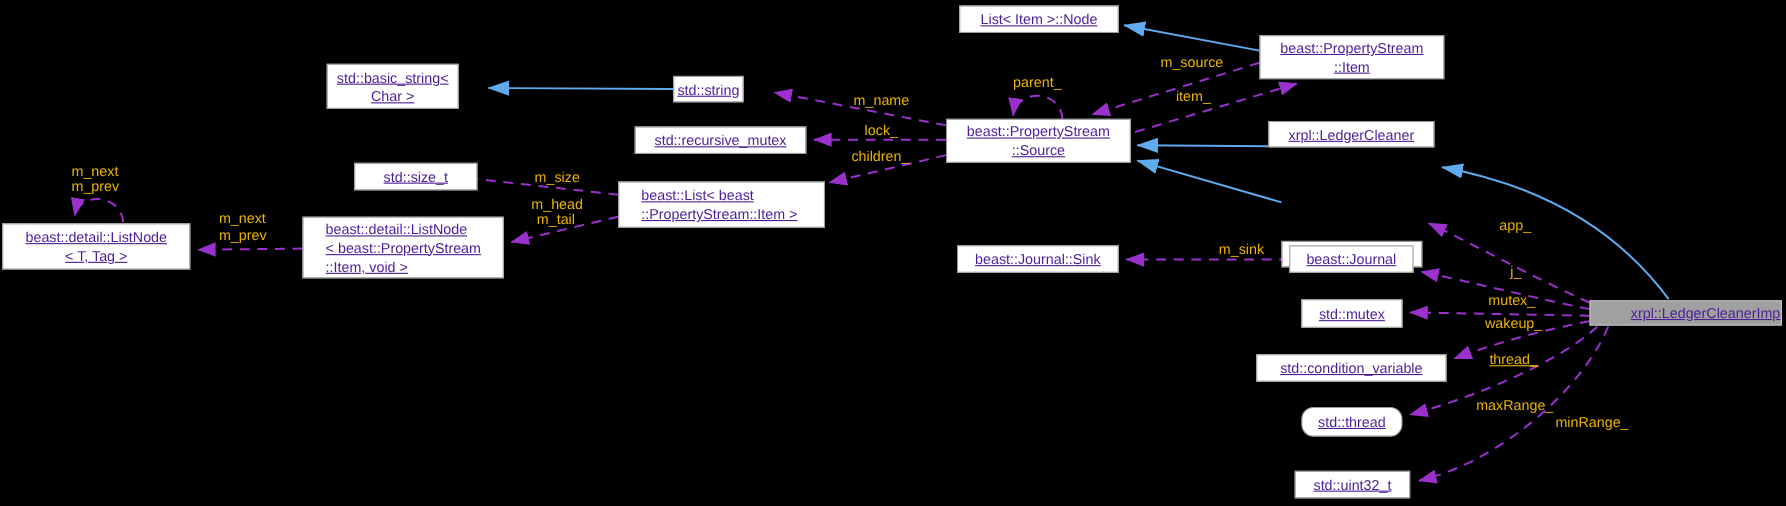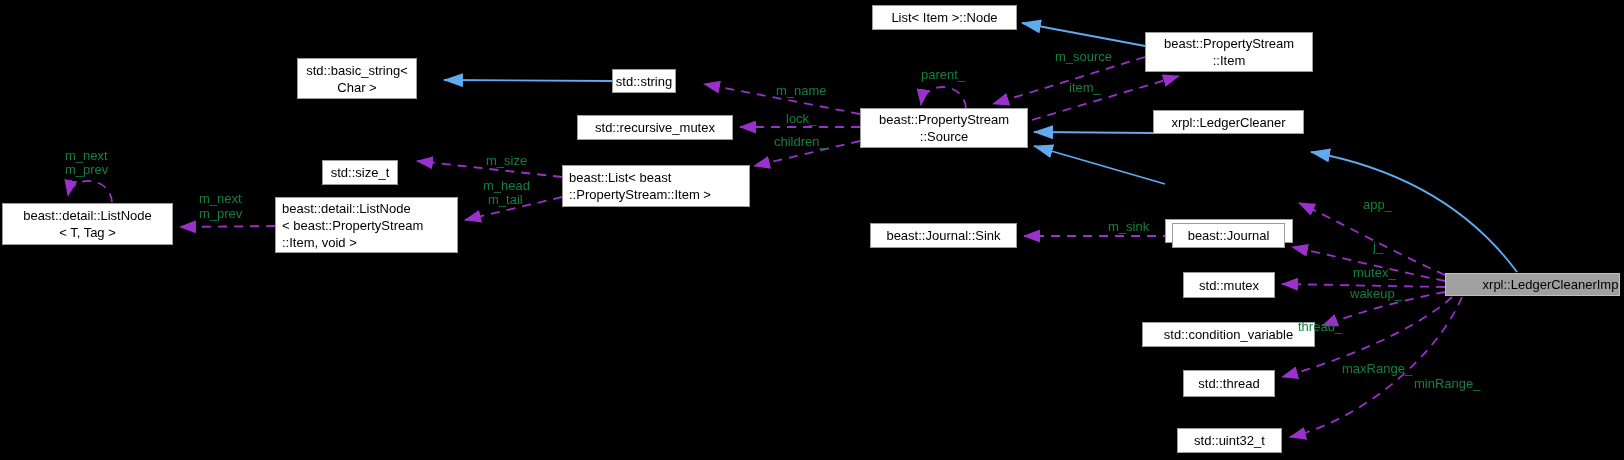--- a/index.html
+++ b/index.html
@@ -14,42 +14,43 @@
     overflow: hidden;
   }
   #edges {
     position: absolute; left: 0; top: 0;
   }
   .node {
     position: absolute;
     box-sizing: border-box;
     background: #ffffff;
     border: 1.5px solid #9c9c9c;
-    color: #000000;
+    color: #4c1d95;
     font-size: 13px;
     line-height: 17px;
     display: flex;
     align-items: center;
     justify-content: center;
     text-align: center;
     white-space: pre-line;
     cursor: pointer;
+    text-decoration: underline;
   }
   .node.align-left {
     justify-content: flex-start;
     text-align: left;
-    padding-left: 6px;
+    padding-left: 20px;
   }
   .node.highlight {
     background: #a0a0a0;
     border-color: #c0c0c0;
   }
   .elabel {
     position: absolute;
-    color: #15803d;
+    color: #eab308;
     font-size: 13px;
     line-height: 14px;
     white-space: nowrap;
   }
 </style>
 </head>
 <body>
 
 <div id="canvas">
 
@@ -104,58 +105,58 @@
 
   <div class="node" style="left:577px; top:115px; width:156px; height:25px;">std::recursive_mutex</div>
 
   <div class="node" style="left:860px; top:108px; width:168px; height:40px;">beast::PropertyStream
 ::Source</div>
 
   <div class="node" style="left:1153px; top:110px; width:151px; height:24px;">xrpl::LedgerCleaner</div>
 
   <div class="node" style="left:1165px; top:175px; width:128px; height:24px;margin-top:44px;">xrpl::Application</div>
 
-  <div class="node" style="left:322px; top:160px; width:76px; height:25px;">std::size_t</div>
+  <div class="node" style="left:322px; top:148px; width:112px; height:25px;">std::size_t</div>
 
   <div class="node align-left" style="left:562px; top:165px; width:188px; height:42px;">beast::List&lt; beast
 ::PropertyStream::Item &gt;</div>
 
   <div class="node" style="left:2px; top:203px; width:171px; height:42px;">beast::detail::ListNode
 &lt; T, Tag &gt;</div>
 
   <div class="node align-left" style="left:275px; top:197px; width:183px; height:56px;">beast::detail::ListNode
 &lt; beast::PropertyStream
 ::Item, void &gt;</div>
 
   <div class="node" style="left:870px; top:223px; width:147px; height:25px;">beast::Journal::Sink</div>
 
   <div class="node" style="left:1172px; top:223px; width:113px; height:25px;">beast::Journal</div>
 
   <div class="node" style="left:1183px; top:272px; width:92px; height:26px;">std::mutex</div>
 
   <div class="node" style="left:1142px; top:322px; width:173px; height:25px;">std::condition_variable</div>
 
-  <div class="node" style="left:1183px; top:370px; width:92px; height:27px;">std::thread</div>
+  <div class="node" style="left:1183px; top:370px; width:92px; height:27px;border-radius:11px;">std::thread</div>
 
   <div class="node" style="left:1177px; top:428px; width:105px; height:25px;">std::uint32_t</div>
 
   <div class="node highlight" style="left:1445px; top:273px; width:175px; height:23px;padding-left:36px;">xrpl::LedgerCleanerImp</div>
 
   <span class="elabel" style="left:776px; top:84px;">m_name</span>
   <span class="elabel" style="left:786px; top:112px;">lock_</span>
   <span class="elabel" style="left:774px; top:135px;">children_</span>
   <span class="elabel" style="left:921px; top:68px;">parent_</span>
   <span class="elabel" style="left:1055px; top:50px;">m_source</span>
   <span class="elabel" style="left:1069px; top:81px;">item_</span>
   <span class="elabel" style="left:1063px; top:220px;padding-left:45px;">m_sink</span>
   <span class="elabel" style="left:1363px; top:198px;">app_</span>
   <span class="elabel" style="left:1373px; top:240px;">j_</span>
   <span class="elabel" style="left:1353px; top:266px;">mutex_</span>
   <span class="elabel" style="left:1350px; top:287px;">wakeup_</span>
-  <span class="elabel" style="left:1298px; top:320px;">thread_</span>
+  <span class="elabel" style="left:1354px; top:320px;text-decoration:underline;">thread_</span>
   <span class="elabel" style="left:1342px; top:362px;">maxRange_</span>
   <span class="elabel" style="left:1414px; top:377px;">minRange_</span>
   <span class="elabel" style="left:486px; top:154px;">m_size</span>
   <span class="elabel" style="left:483px; top:179px;">m_head</span>
   <span class="elabel" style="left:488px; top:193px;">m_tail</span>
   <span class="elabel" style="left:199px; top:192px;">m_next</span>
   <span class="elabel" style="left:199px; top:207px;">m_prev</span>
   <span class="elabel" style="left:65px; top:149px;">m_next</span>
   <span class="elabel" style="left:65px; top:163px;">m_prev</span>
 

